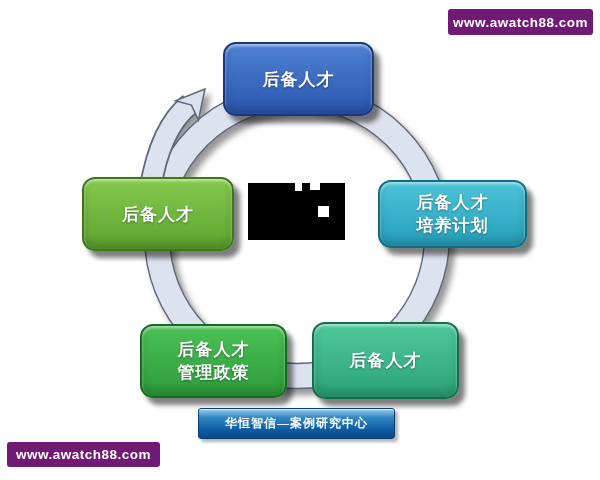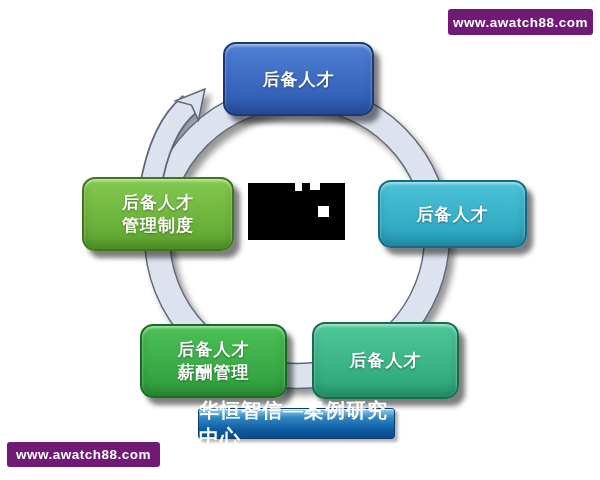--- a/index.html
+++ b/index.html
@@ -25,21 +25,21 @@
   
   #center-redaction{position:absolute;left:248px;top:183px;width:97px;height:57px;background:#000;}
   #center-redaction .notch{position:absolute;background:#fff;}
   #center-redaction .n1{left:47px;top:0;width:7px;height:8px;}
   #center-redaction .n2{left:62px;top:0;width:10px;height:7px;}
   #center-redaction .n3{left:70px;top:23px;width:11px;height:11px;}
 
   
   #footer-label{position:absolute;left:198px;top:408px;width:195px;height:29px;
     display:flex;align-items:center;justify-content:center;
-    font-family:"Liberation Serif","DejaVu Serif",serif;font-weight:bold;font-size:20px;color:#fff;
+    font-family:"Liberation Serif","DejaVu Serif",serif;font-weight:bold;font-size:12px;color:#fff;
     letter-spacing:1px;border:1px solid #0a3e73;border-radius:3px;
     background:linear-gradient(180deg,#9dcdea 0%,#2f86c2 30%,#0d5ca2 72%,#0a4a88 100%);
     box-shadow:inset 0 1px 0 rgba(255,255,255,.65), 3px 3px 3px rgba(40,40,40,.35);}
 
   
   .watermark{position:absolute;display:flex;align-items:center;justify-content:center;
     background:#701a75;color:#fff;font-weight:bold;font-size:13.5px;border-radius:3px;letter-spacing:.5px;}
   #watermark-top{left:448px;top:9px;width:145px;height:26px;}
   #watermark-bottom{left:7px;top:442px;width:153px;height:25px;}
 </style>
@@ -66,34 +66,34 @@
     <span class="notch n2"></span>
     <span class="notch n3"></span>
   </div>
 
   <div class="node" id="node-policy" style="background: linear-gradient(rgb(79, 128, 212) 0%, rgb(42, 87, 174) 100%); border-color: rgb(23, 55, 126);">
     <span>后备人才</span>
   </div>
 
   <div class="node" id="node-training" style="background: linear-gradient(rgb(76, 195, 216) 0%, rgb(39, 160, 188) 100%); border-color: rgb(15, 109, 133);">
     <span>后备人才</span>
+    <span>培养计划</span>
   </div>
 
   <div class="node" id="node-competency" style="background: linear-gradient(rgb(79, 200, 156) 0%, rgb(42, 163, 118) 100%); border-color: rgb(20, 110, 78);">
     <span>后备人才</span>
   </div>
 
   <div class="node" id="node-compensation" style="background: linear-gradient(rgb(76, 192, 85) 0%, rgb(45, 156, 60) 100%); border-color: rgb(21, 109, 34);">
     <span>后备人才</span>
-    <span>薪酬管理</span>
+    <span>管理政策</span>
   </div>
 
   <div class="node" id="node-system" style="background: linear-gradient(rgb(133, 201, 79) 0%, rgb(92, 164, 46) 100%); border-color: rgb(62, 119, 24);">
     <span>后备人才</span>
-    <span>管理制度</span>
   </div>
 
   <div id="footer-label">华恒智信—案例研究中心</div>
 
   <div class="watermark" id="watermark-top">www.awatch88.com</div>
   <div class="watermark" id="watermark-bottom">www.awatch88.com</div>
 
 </div>
 
 </body></html>

